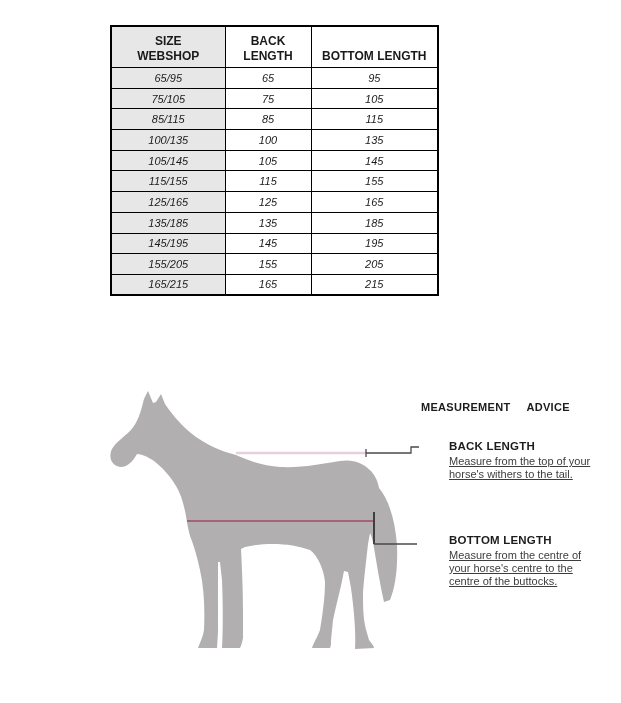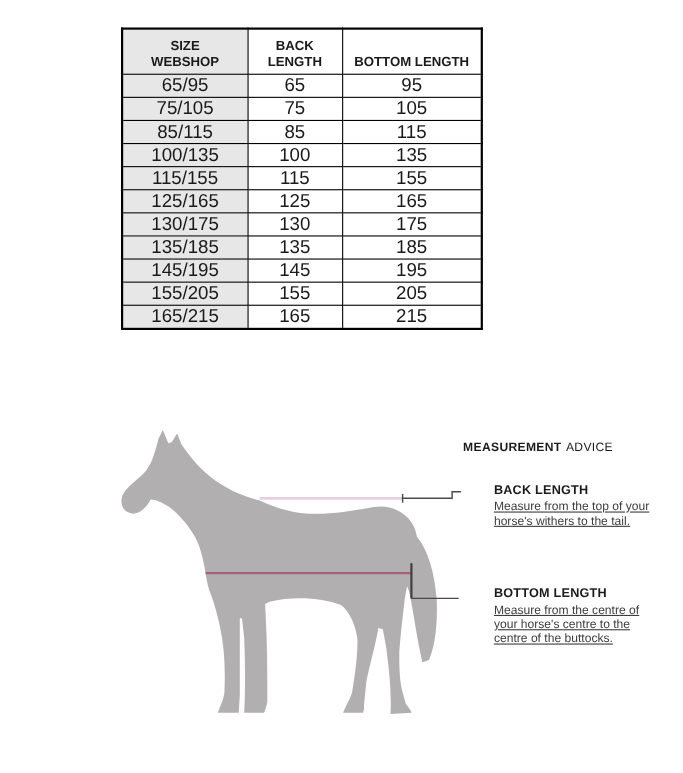--- a/index.html
+++ b/index.html
@@ -31,34 +31,34 @@
   table.size-table th {
     font-weight:bold;
     font-size:12px;
     line-height:15px;
     height:37px;
     vertical-align:bottom;
     padding-bottom:3px;
     background:#ffffff;
   }
   table.size-table tbody tr { height:20.7px; }
-  table.size-table td { font-size:17px; }
+  table.size-table td { font-size:11px;font-style:italic; }
   table.size-table th:first-child,
   table.size-table td:first-child { background:#e7e7e7; }
 
   
   .diagram-svg { position:absolute; left:0; top:380px; }
 
   .advice-title {
     position:absolute; left:421px; top:401px;
     font-size:11px; letter-spacing:0.3px; color:#1c1c1c;
     white-space:nowrap;
   }
   .advice-title .t-bold { font-weight:bold; }
-  .advice-title .t-normal { font-weight:normal; margin-left:4px; }
+  .advice-title .t-normal { font-weight:bold; margin-left:16px; }
 
   .callout { position:absolute; left:421px; width:190px;margin-left:28px; }
   .callout-back { top:440px; }
   .callout-bottom { top:534px; }
   .callout .heading {
     font-size:11.5px; font-weight:bold; letter-spacing:0.2px;
     line-height:12px; color:#1c1c1c; white-space:nowrap;
   }
   .callout .desc {
     margin-top:3px; font-size:11px; line-height:13px;
@@ -104,33 +104,33 @@
             <td>85/115</td>
             <td>85</td>
             <td>115</td>
           </tr>
           <tr>
             <td>100/135</td>
             <td>100</td>
             <td>135</td>
           </tr>
           <tr>
+            <td>105/145</td>
+            <td>105</td>
+            <td>145</td>
+          </tr>
+          <tr>
             <td>115/155</td>
             <td>115</td>
             <td>155</td>
           </tr>
           <tr>
             <td>125/165</td>
             <td>125</td>
             <td>165</td>
-          </tr>
-          <tr>
-            <td>130/175</td>
-            <td>130</td>
-            <td>175</td>
           </tr>
           <tr>
             <td>135/185</td>
             <td>135</td>
             <td>185</td>
           </tr>
           <tr>
             <td>145/195</td>
             <td>145</td>
             <td>195</td>

